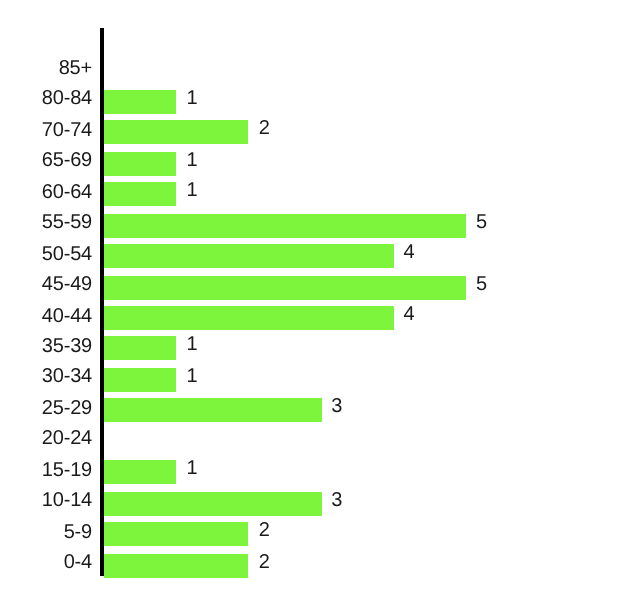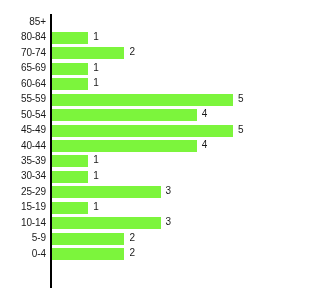--- a/index.html
+++ b/index.html
@@ -24,21 +24,21 @@
     position: absolute;
     left: 50px;
     top: 14px;
     width: 2px;
     height: 274px;
     background: #000000;
   }
   #rows {
     position: absolute;
     left: 0;
-    top: 15px;
+    top: 28px;
     width: 300px;
   }
   .bar-row {
     position: relative;
     height: 15.45px;
     width: 300px;
   }
   .row-label {
     position: absolute;
     right: 254px;      
@@ -151,20 +151,24 @@
         </div>
         <div class="bar-value" style="left: 93.2px;">1</div>
       </div>
       <div class="bar-row">
         <div class="row-label">25-29</div>
         <div class="bar-track" style="width: 108.6px;">
           <span class="bar-fill" style="background: rgb(124, 245, 60); width: 108.6px;"></span>
         </div>
         <div class="bar-value" style="left: 165.6px;">3</div>
       </div>
+      <div class="bar-row empty">
+        <div class="row-label">20-24</div>
+        <div class="bar-track" style="width: 0px;"></div>
+      </div>
       <div class="bar-row">
         <div class="row-label">15-19</div>
         <div class="bar-track" style="width: 36.2px;">
           <span class="bar-fill" style="background: rgb(124, 245, 60); width: 36.2px;"></span>
         </div>
         <div class="bar-value" style="left: 93.2px;">1</div>
       </div>
       <div class="bar-row">
         <div class="row-label">10-14</div>
         <div class="bar-track" style="width: 108.6px;">

